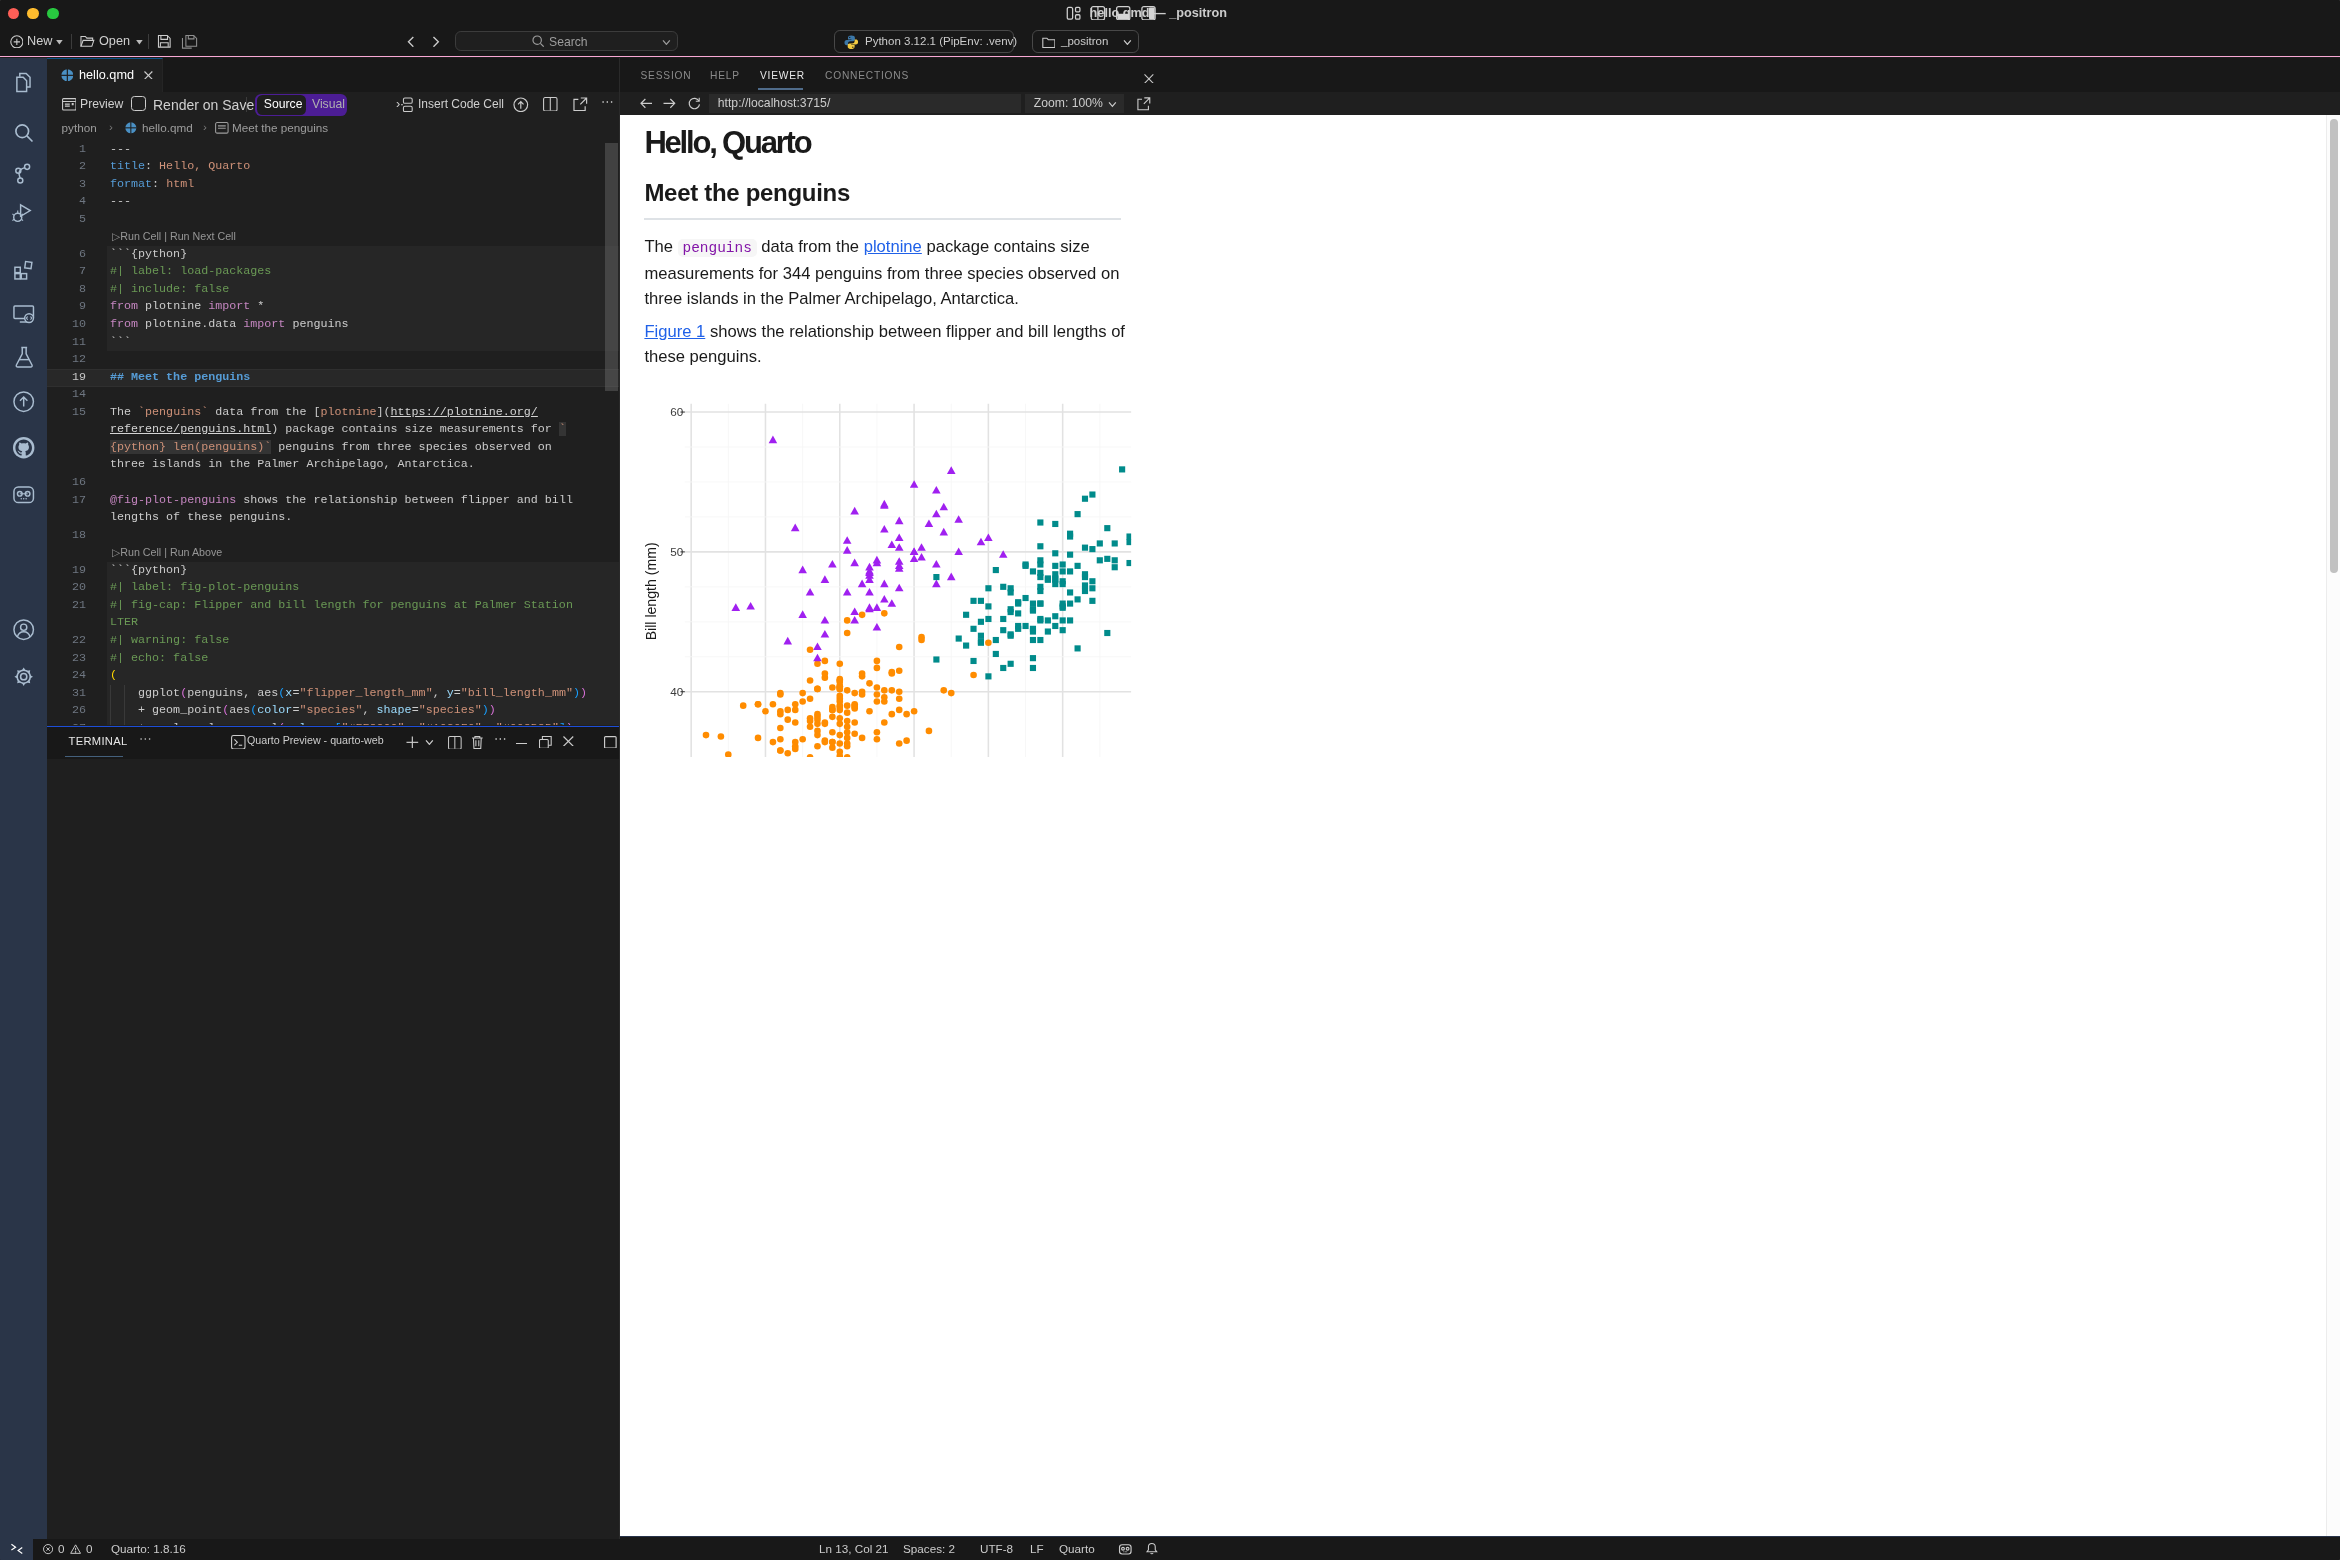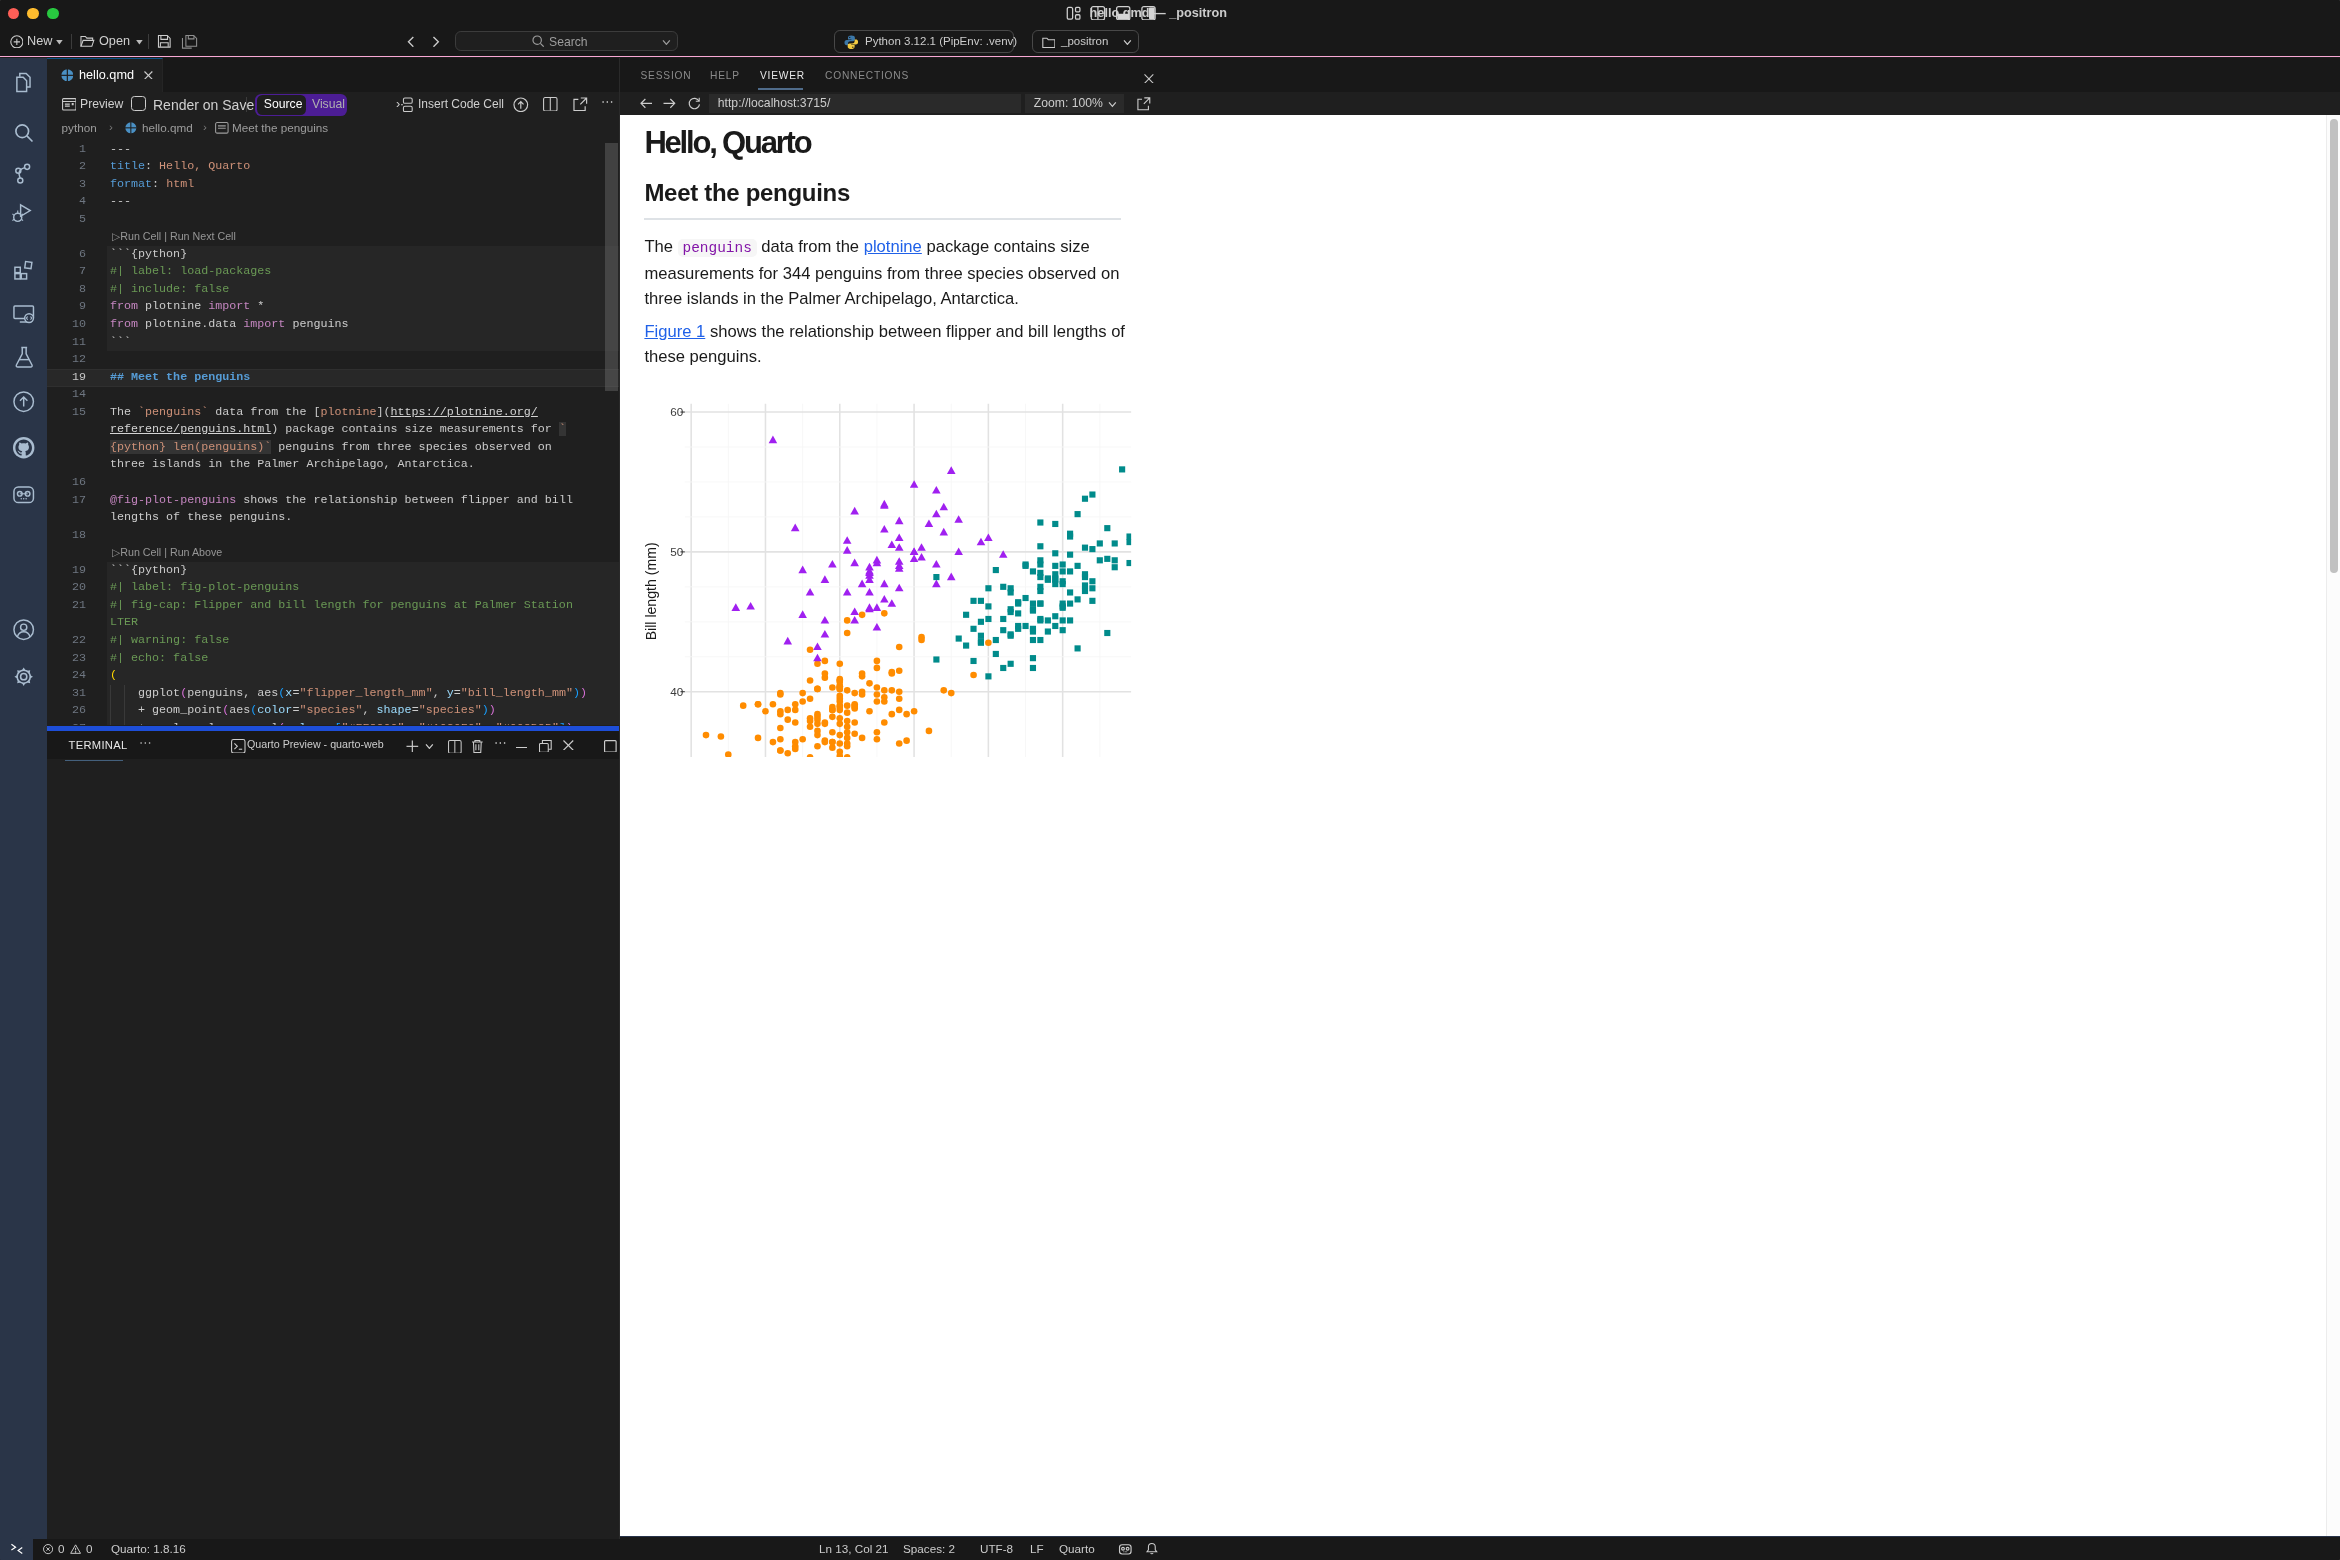--- a/index.html
+++ b/index.html
@@ -25,21 +25,21 @@
 .crumbs{position:absolute;left:47px;top:117px;width:572px;height:22.4px;background:#1f1f1f;color:#9d9d9d;font-size:11.7px}
 .editor{position:absolute;left:47px;top:139px;width:572px;height:586px;background:#1f1f1f;overflow:hidden}
 .row{position:absolute;left:0;width:100%;height:17.6px;font-family:"Liberation Mono",monospace;font-size:11.7px;line-height:17.6px;white-space:pre;color:#cccccc}
 .ln{position:absolute;left:0;width:39px;text-align:right;color:#6e7681}
 .code{position:absolute;left:63px}
 .cellbg{position:absolute;left:60px;right:0;background:#262626}
 .lens{font-family:"Liberation Sans",sans-serif;font-size:10.7px;color:#969696}
 .o{color:#ce9178}.b{color:#569cd6}.g{color:#6a9955}.m{color:#c586c0}.lb{color:#9cdcfe}
 .u{color:#d4d4d4;text-decoration:underline}.ohl{color:#ce9178;background:#343434}.hdg{font-weight:700}
 .gold{color:#ffd700}.mag{color:#d670d6}.bb{color:#179fff}
-.terminal{position:absolute;left:47px;top:726px;width:572px;height:33px;background:#181818;border-top:5px solid #1d4ed8}
+.terminal{position:absolute;left:47px;top:726px;width:572px;height:33px;background:#181818;border-top:1px solid #1d4ed8}
 .statusbar{position:absolute;left:0;bottom:0;right:0;height:21.5px;background:#181818;color:#cccccc;font-size:11.7px}
 
 .rpanel{position:absolute;left:619px;top:58px;right:0;bottom:21.5px;background:#181818;border-left:1px solid #2a2a2a}
 .rtabs{position:absolute;left:0;top:0;right:0;height:34px;color:#8b8b8b;font-size:10.2px}
 .rnav{position:absolute;left:0;top:34px;right:0;height:23px;background:#1f1f1f}
 .urlfield{position:absolute;left:89px;top:2.4px;width:312px;height:18.5px;background:#2a2a2a;color:#cccccc;font-size:12.2px;line-height:18.5px}
 .zoomctl{position:absolute;left:405px;top:2.4px;width:99px;height:18.5px;background:#2a2a2a;color:#cccccc;font-size:12.2px;line-height:18.5px}
 .viewer{position:absolute;left:0;top:57px;right:0;bottom:1.5px;background:#fff;border-bottom:1.5px solid #27334a}
 .vscroll{position:absolute;right:0;top:0;width:13.7px;bottom:0;background:#fcfcfc;border-left:1px solid #ececec}
 .vthumb{position:absolute;left:2.9px;width:7.8px;border-radius:3.9px;background:#c1c1c1}

